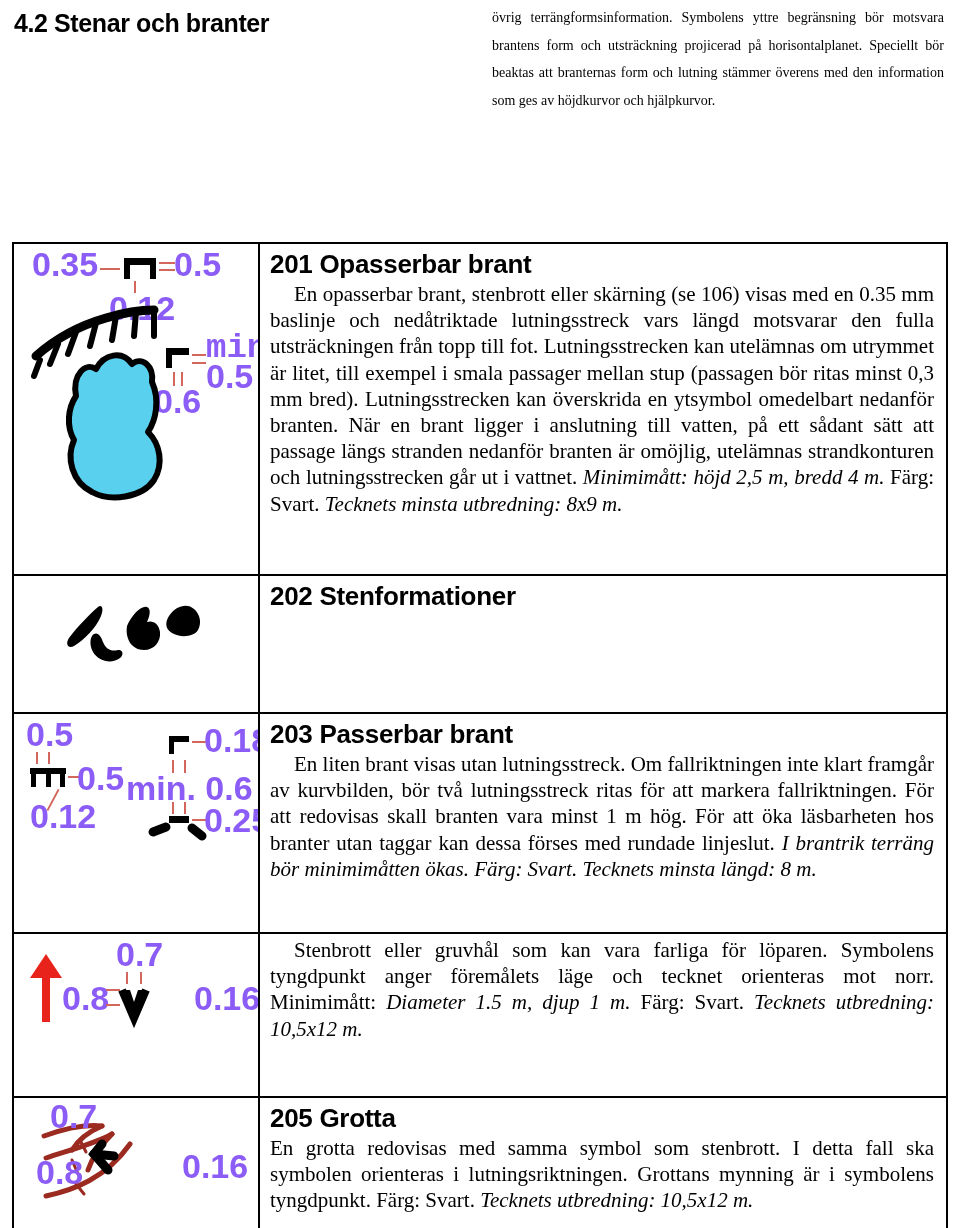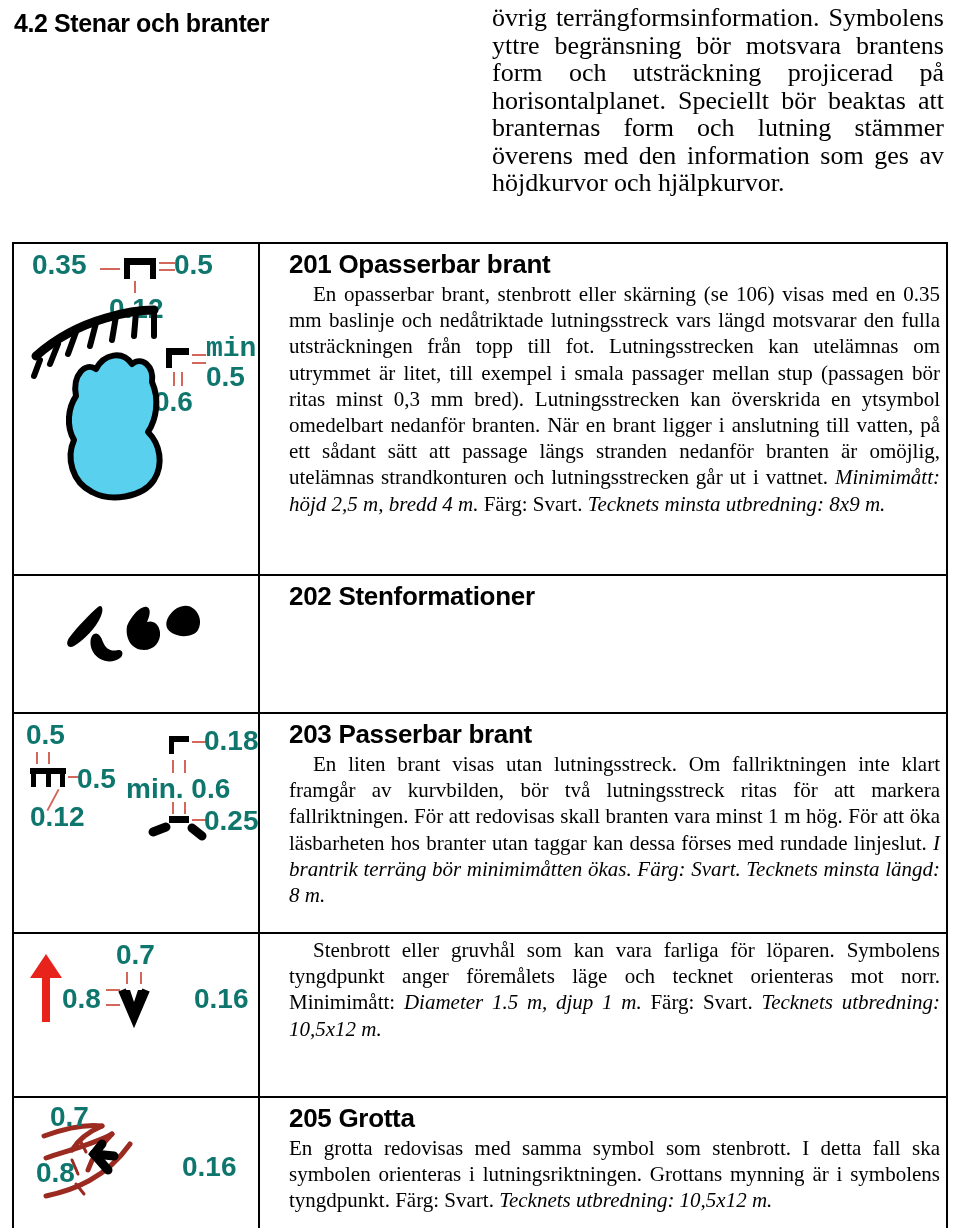--- a/index.html
+++ b/index.html
@@ -32,21 +32,21 @@
 
   .doc-title {
     font-family: "Liberation Sans", "DejaVu Sans", sans-serif;
     font-weight: bold;
     font-size: 25px;
     line-height: 38px;
     margin: 0 0 4px 0;
     letter-spacing: -0.4px;
   }
   .intro-par {
-    font-size: 26px;
+    font-size: 14px;
     line-height: 27.5px;
     text-align: justify;
     margin: 0;
     text-indent: 26px;
     hyphens: manual;
   }
   .intro-col.right .intro-par { text-indent: 0; }
 
   
   .sym-table {
@@ -68,23 +68,22 @@
     width: 246px;
     flex: 0 0 246px;
     border-right: 2px solid #000;
     box-sizing: border-box;
     position: relative;
     overflow: hidden;
   }
   .cell-txt {
     flex: 1 1 auto;
     box-sizing: border-box;
-    padding: 3px 6px 7px 10px;
+    padding: 3px 12px 7px 10px;
     overflow: hidden;
-    margin-left: 19px;
   }
 
   .sym-title {
     font-family: "Liberation Sans", "DejaVu Sans", sans-serif;
     font-weight: bold;
     font-size: 26px;
     line-height: 31px;
     margin: 2px 0 1px 0;
     letter-spacing: -0.3px;
   }
@@ -95,24 +94,24 @@
     margin: 0;
     text-indent: 24px;
   }
   .sym-par.noind { text-indent: 0; }
   .sym-par i, .ital { font-style: italic; }
 
   
   .fig { position: absolute; inset: 0; }
   .dim {
     position: absolute;
-    color: #0f766e;
+    color: #8b5cf6;
     font-family: "Liberation Sans", "DejaVu Sans", sans-serif;
     font-weight: bold;
-    font-size: 28px;
+    font-size: 34px;
     line-height: 25px;
     white-space: nowrap;
   }
   .lead {
     position: absolute;
     background: #d4675c;
   }
   .lead.h { height: 2px; }
   .lead.v { width: 2px; }
   .blk { position: absolute; background: #000; }

